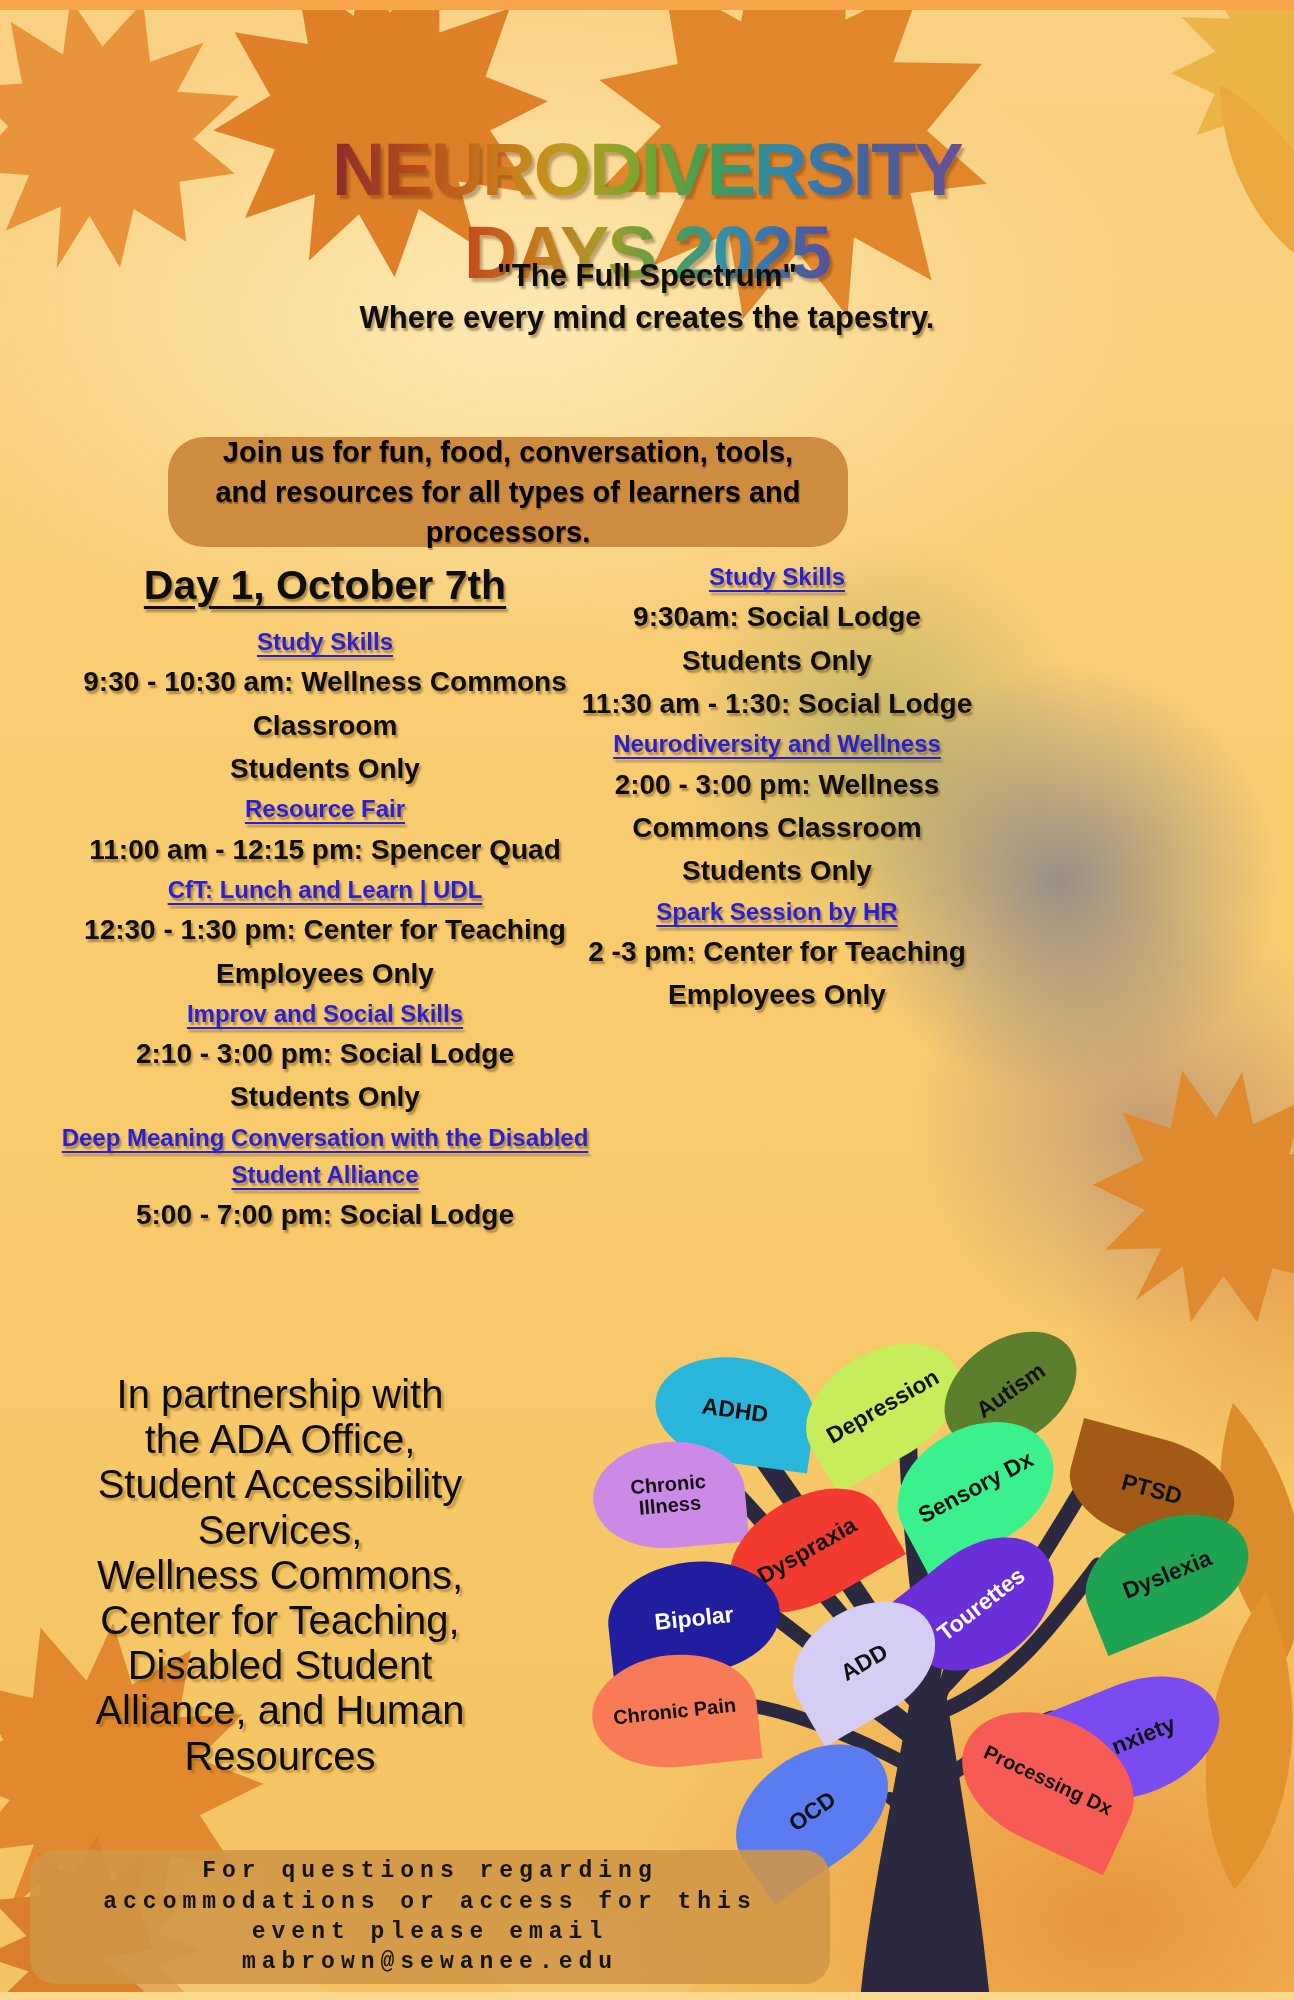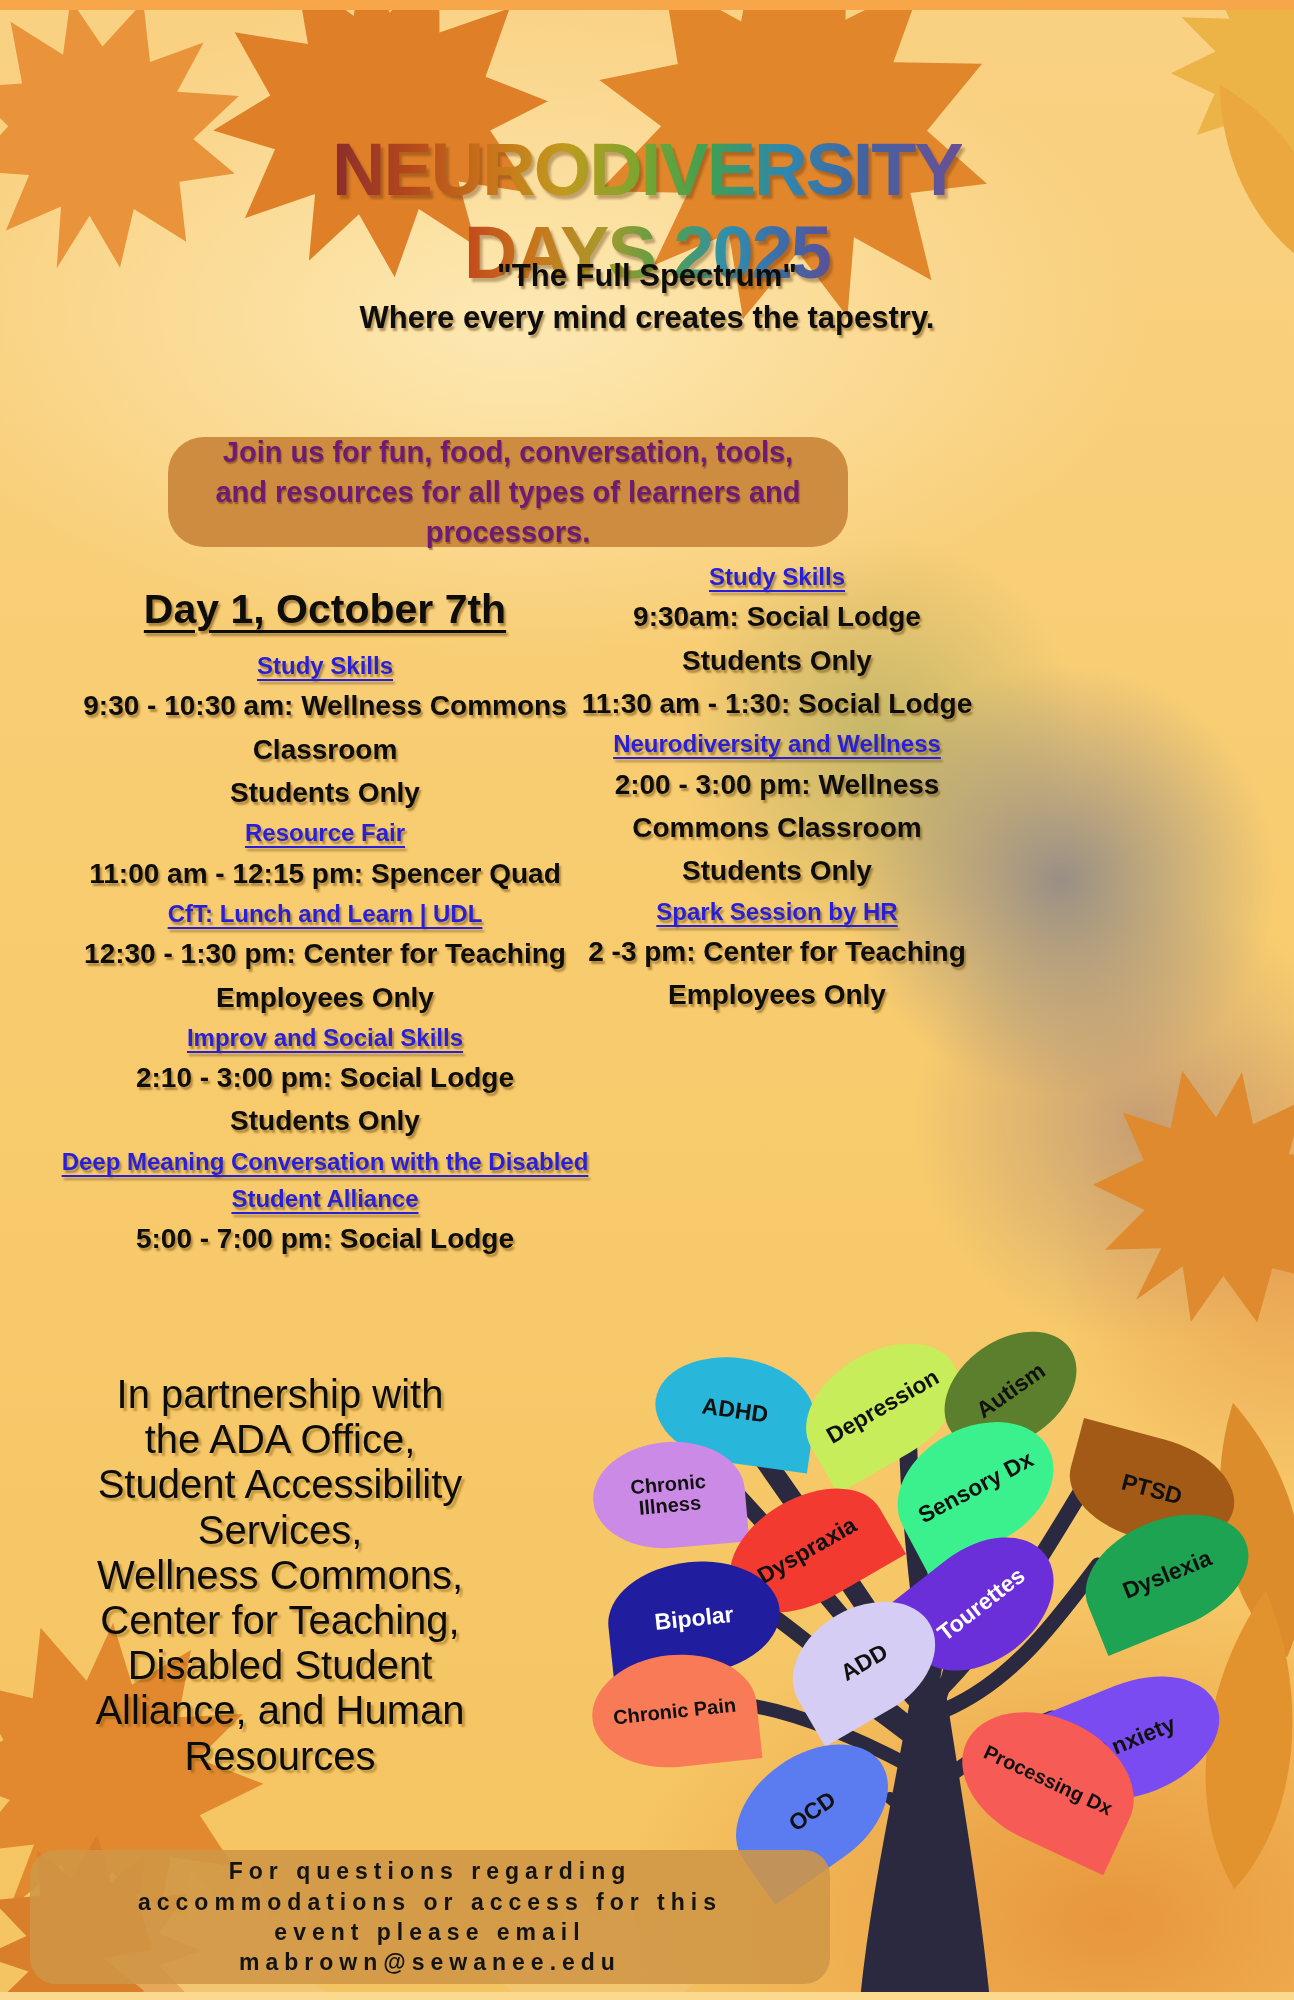--- a/index.html
+++ b/index.html
@@ -24,38 +24,38 @@
     -webkit-background-clip:text;background-clip:text;color:transparent;display:inline-block;margin-top:37px;}
   .title .l2{background:linear-gradient(90deg,#c2491c 0%,#c8781c 20%,#a8992a 38%,#55a048 55%,#2f8fae 72%,#3f69a8 88%,#5a5196 100%);
     -webkit-background-clip:text;background-clip:text;color:transparent;display:inline-block;}
   .subtitle{position:absolute;left:0;top:258px;width:100%;text-align:center;z-index:2;
     font-size:31px;font-weight:bold;color:#0d0d0d;text-shadow:2px 3px 2px rgba(110,70,10,0.5);}
   .tagline{position:absolute;left:0;top:300px;width:100%;text-align:center;z-index:2;
     font-size:31px;font-weight:bold;color:#0d0d0d;text-shadow:2px 3px 2px rgba(110,70,10,0.5);}
   .banner{position:absolute;left:168px;top:437px;width:680px;height:110px;z-index:2;
     background:#cd8c40;border-radius:36px;display:flex;align-items:center;justify-content:center;
     padding:4px 28px;box-sizing:border-box;text-align:center;
-    font-size:29px;font-weight:bold;color:#701a75;line-height:1.38;text-shadow:1px 2px 1px rgba(80,50,0,0.45);}
+    font-size:29px;font-weight:bold;color:#000000;line-height:1.38;text-shadow:1px 2px 1px rgba(80,50,0,0.45);}
   .col{position:absolute;z-index:2;text-align:center;color:#0d0d0d;}
-  .col-1{left:55px;top:586px;width:540px;}
+  .col-1{left:55px;top:562px;width:540px;}
   .col-2{left:557px;top:558px;width:440px;}
   .day-heading{font-size:41px;font-weight:bold;text-decoration:underline;text-decoration-thickness:3px;
     text-underline-offset:7px;text-shadow:2px 3px 2px rgba(110,70,10,0.55);margin-bottom:14px;}
   .evt-title{font-size:24px;font-weight:bold;color:#2a1fd8;text-decoration:underline;
     text-decoration-thickness:2px;text-underline-offset:5px;line-height:1.55;
     text-shadow:2px 3px 2px rgba(100,70,20,0.5);}
   .evt-detail{font-size:28px;font-weight:bold;color:#0d0d0d;line-height:1.55;
     text-shadow:2px 3px 2px rgba(110,70,10,0.5);}
   .partnership{position:absolute;left:55px;top:1372px;width:450px;z-index:2;text-align:center;
     font-size:40px;font-weight:normal;color:#0c0c0c;line-height:1.13;
     text-shadow:3px 3px 2px rgba(120,80,0,0.4);}
   .footer-box{position:absolute;left:30px;top:1850px;width:800px;height:134px;z-index:2;
     background:rgba(207,150,70,0.88);border-radius:26px;display:flex;flex-direction:column;
     align-items:center;justify-content:center;text-align:center;
-    font-size:23px;font-weight:bold;letter-spacing:6px;color:#141414;line-height:1.32;}
+    font-size:23px;font-weight:bold;letter-spacing:6px;color:#141414;line-height:1.32;font-family:Liberation Mono, monospace;}
   
   .branches{position:absolute;left:540px;top:1380px;z-index:2;}
   .branches path.b{stroke:#2a2940;fill:none;stroke-linecap:round;}
   .leaf{position:absolute;z-index:2;display:flex;align-items:center;justify-content:center;
     text-align:center;font-weight:bold;font-size:23px;line-height:1.05;padding:6px;box-sizing:border-box;}
   .leaf.small{font-size:20px;}
 </style>
 </head>
 <body>
 

